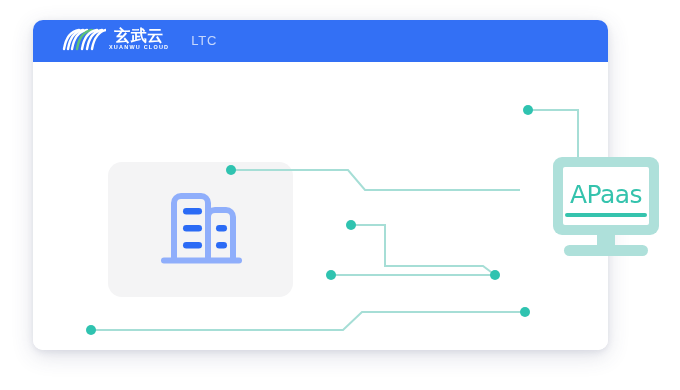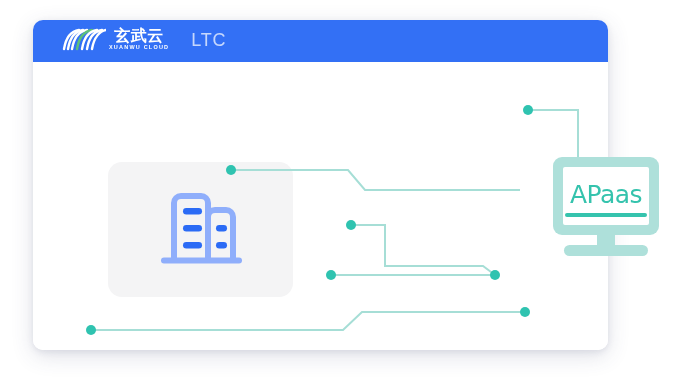--- a/index.html
+++ b/index.html
@@ -77,21 +77,21 @@
     font-family: "Liberation Sans", sans-serif;
     font-size: 5.5px;
     font-weight: 700;
     color: #ffffff;
     letter-spacing: 1.2px;
     line-height: 7px;
     transform: scaleY(0.95);
   }
   #header-subtitle {
     margin-left: 22px;
-    font-size: 18px;
+    font-size: 13px;
     font-weight: 400;
     letter-spacing: 0.8px;
     color: rgba(255, 255, 255, 0.72);
     padding-bottom: 1px;
   }
 
   
   #card-body {
     position: absolute;
     left: 0;

